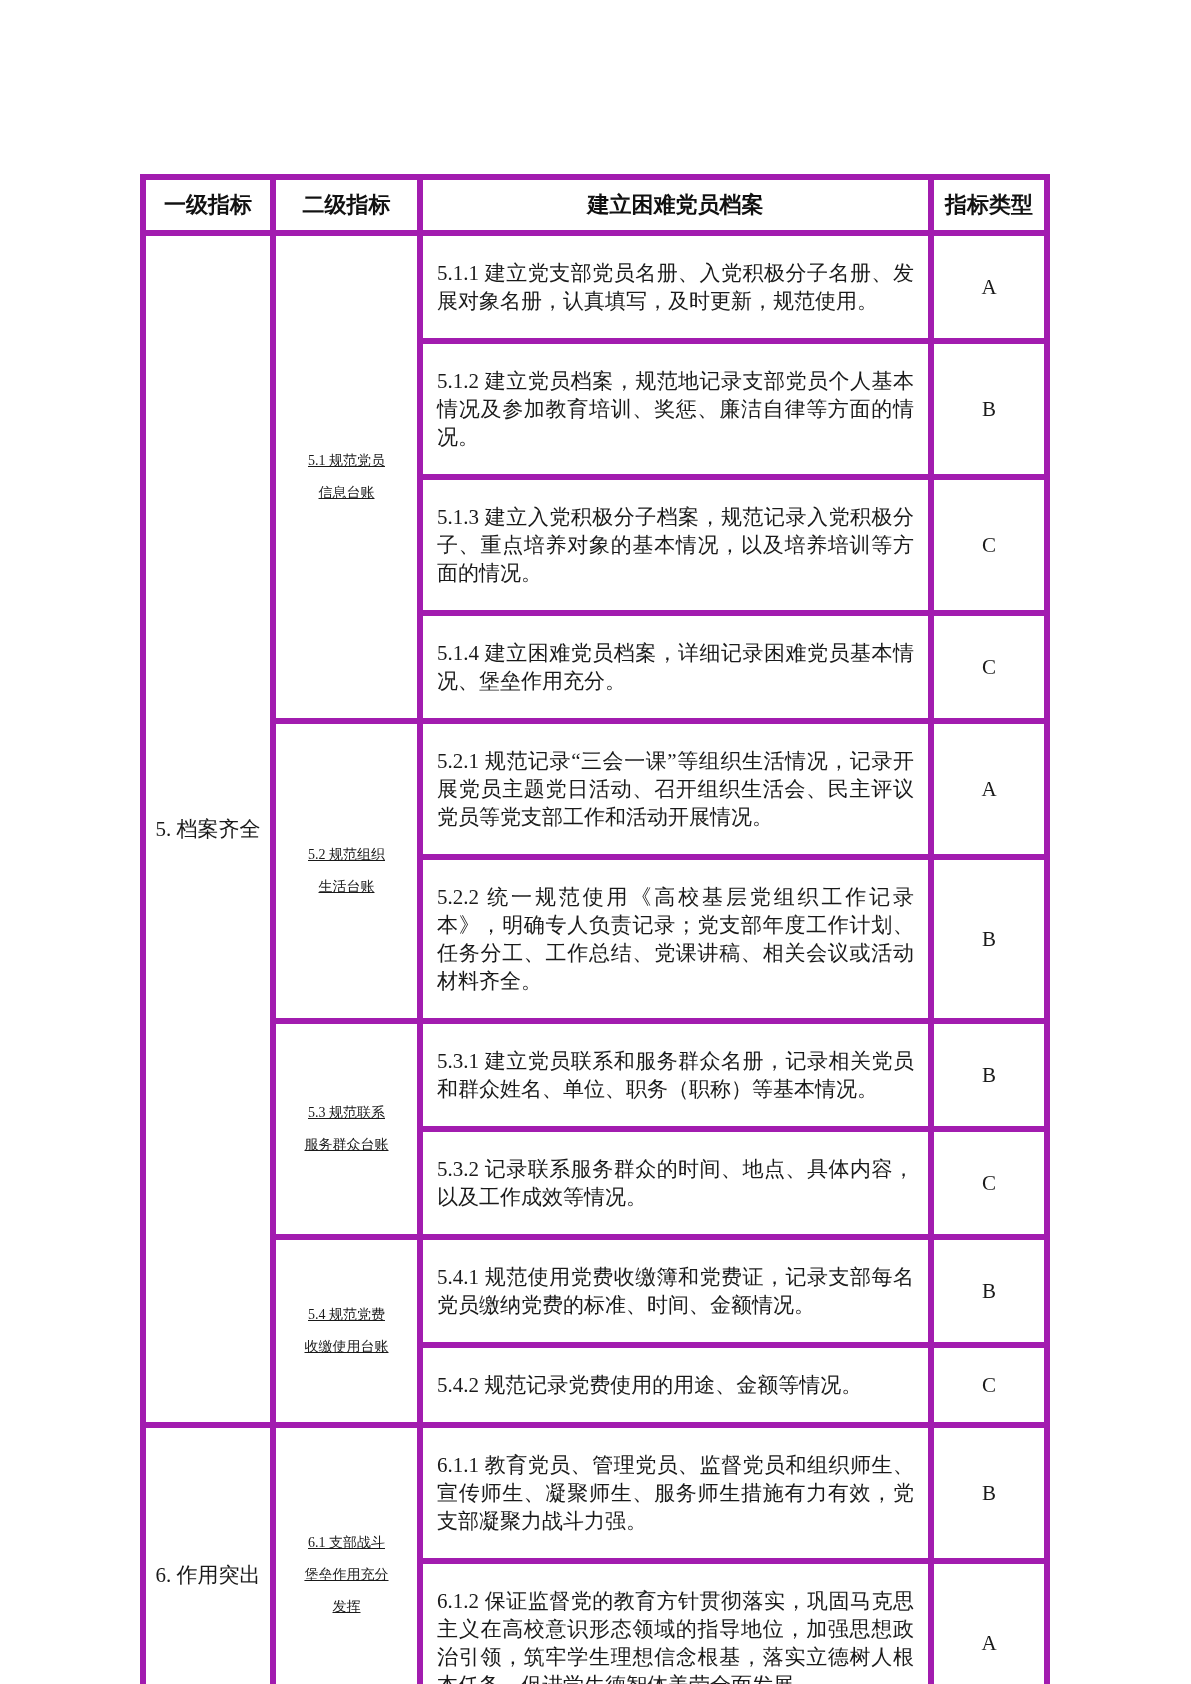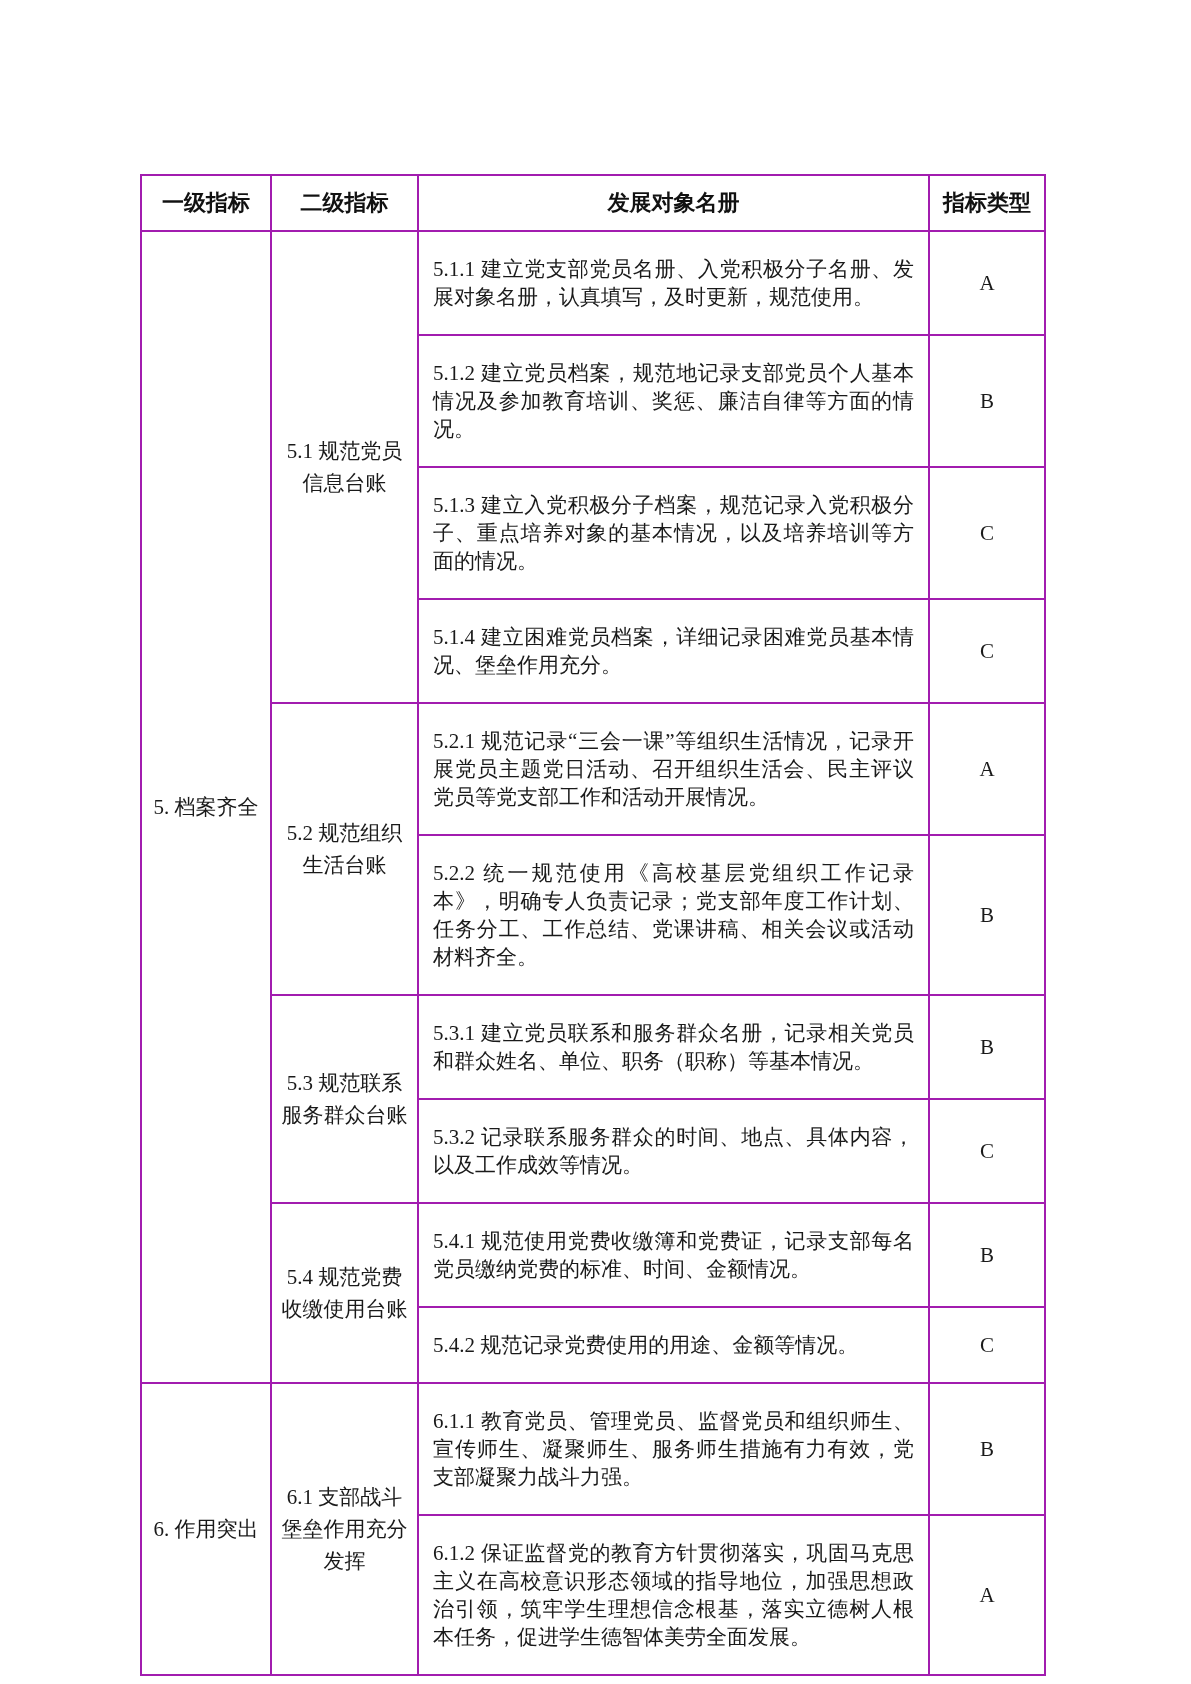--- a/index.html
+++ b/index.html
@@ -23,45 +23,46 @@
     top: 174px;
     width: 904px;
   }
   table.indicator-table {
     border-collapse: collapse;
     table-layout: fixed;
     width: 904px;
   }
   table.indicator-table th,
   table.indicator-table td {
-    border: 2px solid #a21caf;
+    border: 6px solid #a21caf;
     vertical-align: middle;
   }
   th.hdr {
     height: 56px;
     font-family: "Liberation Sans", "DejaVu Sans", sans-serif;
     font-weight: 700;
     font-size: 22px;
     text-align: center;
     color: #111111;
   }
   td.l1 {
     text-align: center;
     font-size: 21px;
     line-height: 30px;
     white-space: pre-line;
     padding: 4px;
     margin-top: 44px;
   }
   td.l2 {
     text-align: center;
-    font-size: 21px;
+    font-size: 14px;
     line-height: 32px;
     white-space: pre-line;
     padding: 0;
+    text-decoration: underline;
   }
   td.obs {
     font-size: 21px;
     line-height: 28px;
     padding: 23px 14px;
     text-align: justify;
     text-justify: inter-ideograph;
     font-family: Liberation Serif, serif;
   }
   td.typ {
@@ -90,21 +91,21 @@
       <colgroup>
         <col style="width:130px">
         <col style="width:147px">
         <col style="width:511px">
         <col style="width:116px">
       </colgroup>
       <thead>
         <tr>
           <th class="hdr">一级指标</th>
           <th class="hdr">二级指标</th>
-          <th class="hdr">发展对象名册</th>
+          <th class="hdr">建立困难党员档案</th>
           <th class="hdr">指标类型</th>
         </tr>
       </thead>
       <tbody>
 
         <tr class="h84">
           <td class="l1" rowspan="10">5. 档案齐全</td>
           <td class="l2" rowspan="4">5.1 规范党员
 信息台账</td>
           <td class="obs">5.1.1 建立党支部党员名册、入党积极分子名册、发展对象名册，认真填写，及时更新，规范使用。</td>

